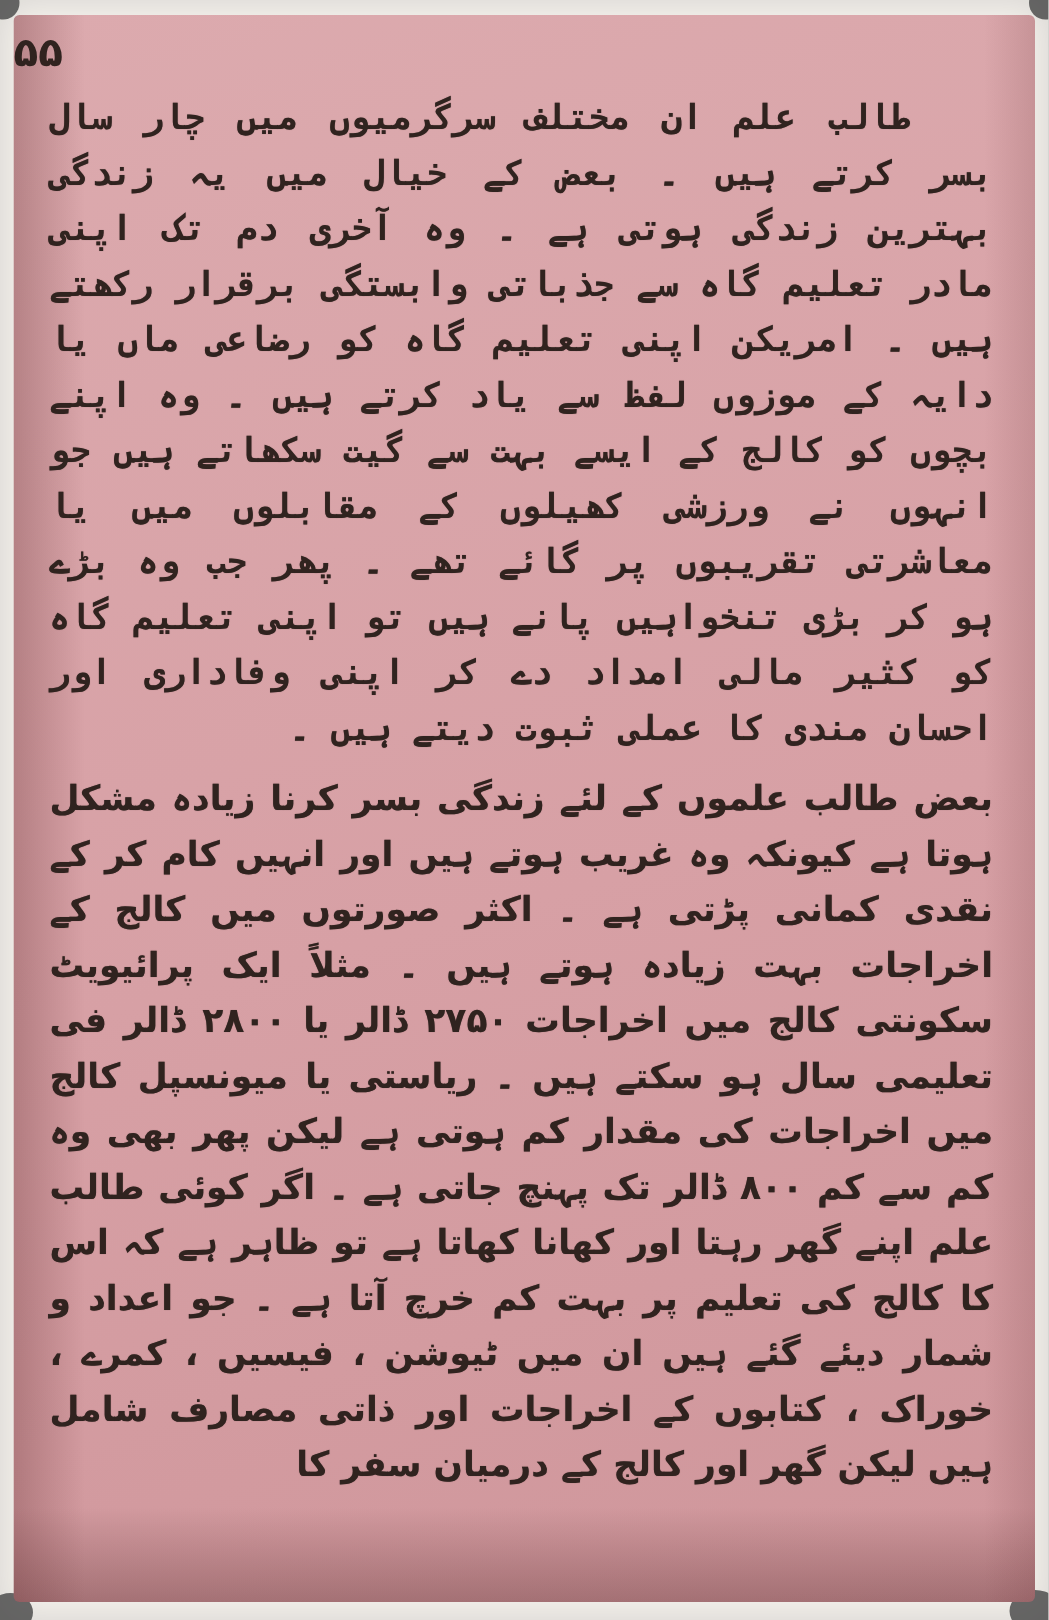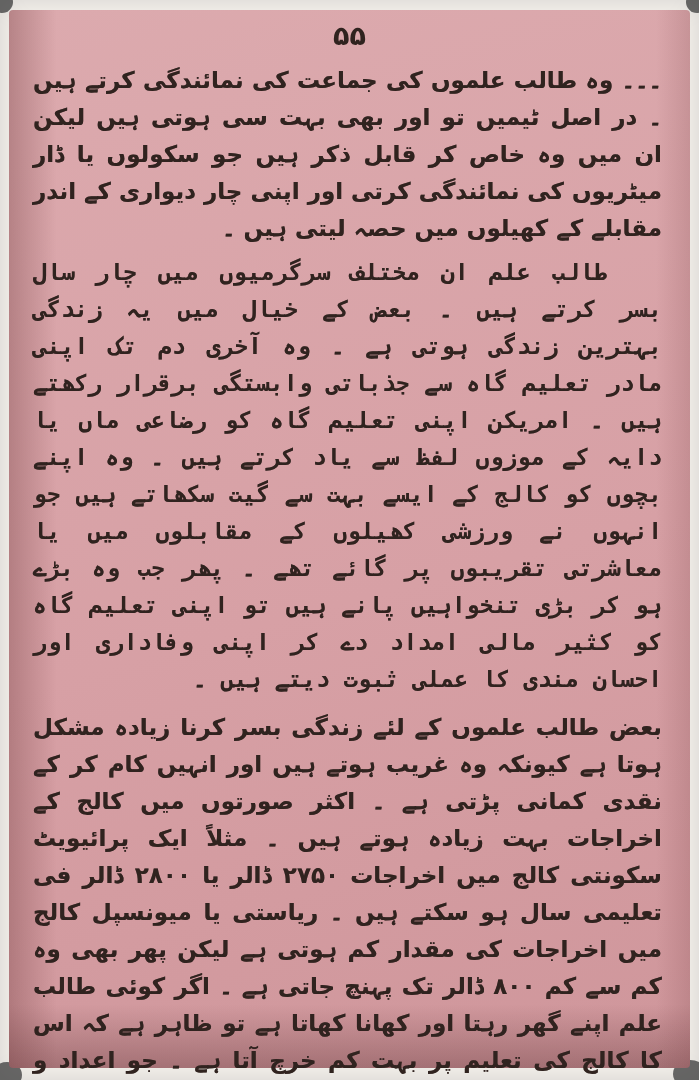--- a/index.html
+++ b/index.html
@@ -35,21 +35,20 @@
     border-radius: 4px;
     background:
       linear-gradient(to right, rgba(96,44,46,0.30), rgba(96,44,46,0) 7%),
       linear-gradient(to left, rgba(96,44,46,0.16), rgba(96,44,46,0) 5%),
       linear-gradient(to top, rgba(70,30,32,0.32), rgba(70,30,32,0) 6%),
       linear-gradient(165deg, #dcaaae 0%, var(--paper, #d7a0a5) 55%, #cf969b 100%);
   }
   .page-number {
     position: absolute;
     top: 10px; left: 0; right: 0;
-    text-align: center;
     font-weight: 700;
     font-size: 27px;
     letter-spacing: 2px;
     color: var(--ink, #30231f);
   }
   .body-text {
     position: absolute;
     top: 52px; left: 24px; right: 28px;
     direction: rtl;
     color: var(--ink, #30231f);
@@ -67,18 +66,17 @@
 
 <div class="scan">
   <div class="corner tl"></div>
   <div class="corner tr"></div>
   <div class="corner bl"></div>
   <div class="corner br"></div>
 
   <div class="paper">
     <div class="page-number">۵۵</div>
     <div class="body-text">
-      <p class="para">۔۔۔ وہ طالب علموں کی جماعت کی نمائندگی کرتے ہیں ۔ در اصل ٹیمیں تو اور بھی بہت سی ہوتی ہیں لیکن ان میں وہ خاص کر قابل ذکر ہیں جو سکولوں یا ڈار میٹریوں کی نمائندگی کرتی اور اپنی چار دیواری کے اندر مقابلے کے کھیلوں میں حصہ لیتی ہیں ۔</p>
       <p class="para indent">طالب علم ان مختلف سرگرمیوں میں چار سال بسر کرتے ہیں ۔ بعض کے خیال میں یہ زندگی بہترین زندگی ہوتی ہے ۔ وہ آخری دم تک اپنی مادر تعلیم گاہ سے جذباتی وابستگی برقرار رکھتے ہیں ۔ امریکن اپنی تعلیم گاہ کو رضاعی ماں یا دایہ کے موزوں لفظ سے یاد کرتے ہیں ۔ وہ اپنے بچوں کو کالج کے ایسے بہت سے گیت سکھاتے ہیں جو انہوں نے ورزشی کھیلوں کے مقابلوں میں یا معاشرتی تقریبوں پر گائے تھے ۔ پھر جب وہ بڑے ہو کر بڑی تنخواہیں پانے ہیں تو اپنی تعلیم گاہ کو کثیر مالی امداد دے کر اپنی وفاداری اور احسان مندی کا عملی ثبوت دیتے ہیں ۔</p>
       <p class="para">بعض طالب علموں کے لئے زندگی بسر کرنا زیادہ مشکل ہوتا ہے کیونکہ وہ غریب ہوتے ہیں اور انہیں کام کر کے نقدی کمانی پڑتی ہے ۔ اکثر صورتوں میں کالج کے اخراجات بہت زیادہ ہوتے ہیں ۔ مثلاً ایک پرائیویٹ سکونتی کالج میں اخراجات ۲۷۵۰ ڈالر یا ۲۸۰۰ ڈالر فی تعلیمی سال ہو سکتے ہیں ۔ ریاستی یا میونسپل کالج میں اخراجات کی مقدار کم ہوتی ہے لیکن پھر بھی وہ کم سے کم ۸۰۰ ڈالر تک پہنچ جاتی ہے ۔ اگر کوئی طالب علم اپنے گھر رہتا اور کھانا کھاتا ہے تو ظاہر ہے کہ اس کا کالج کی تعلیم پر بہت کم خرچ آتا ہے ۔ جو اعداد و شمار دیئے گئے ہیں ان میں ٹیوشن ، فیسیں ، کمرے ، خوراک ، کتابوں کے اخراجات اور ذاتی مصارف شامل ہیں لیکن گھر اور کالج کے درمیان سفر کا</p>
     </div>
   </div>
 </div>
 
 </body></html>

